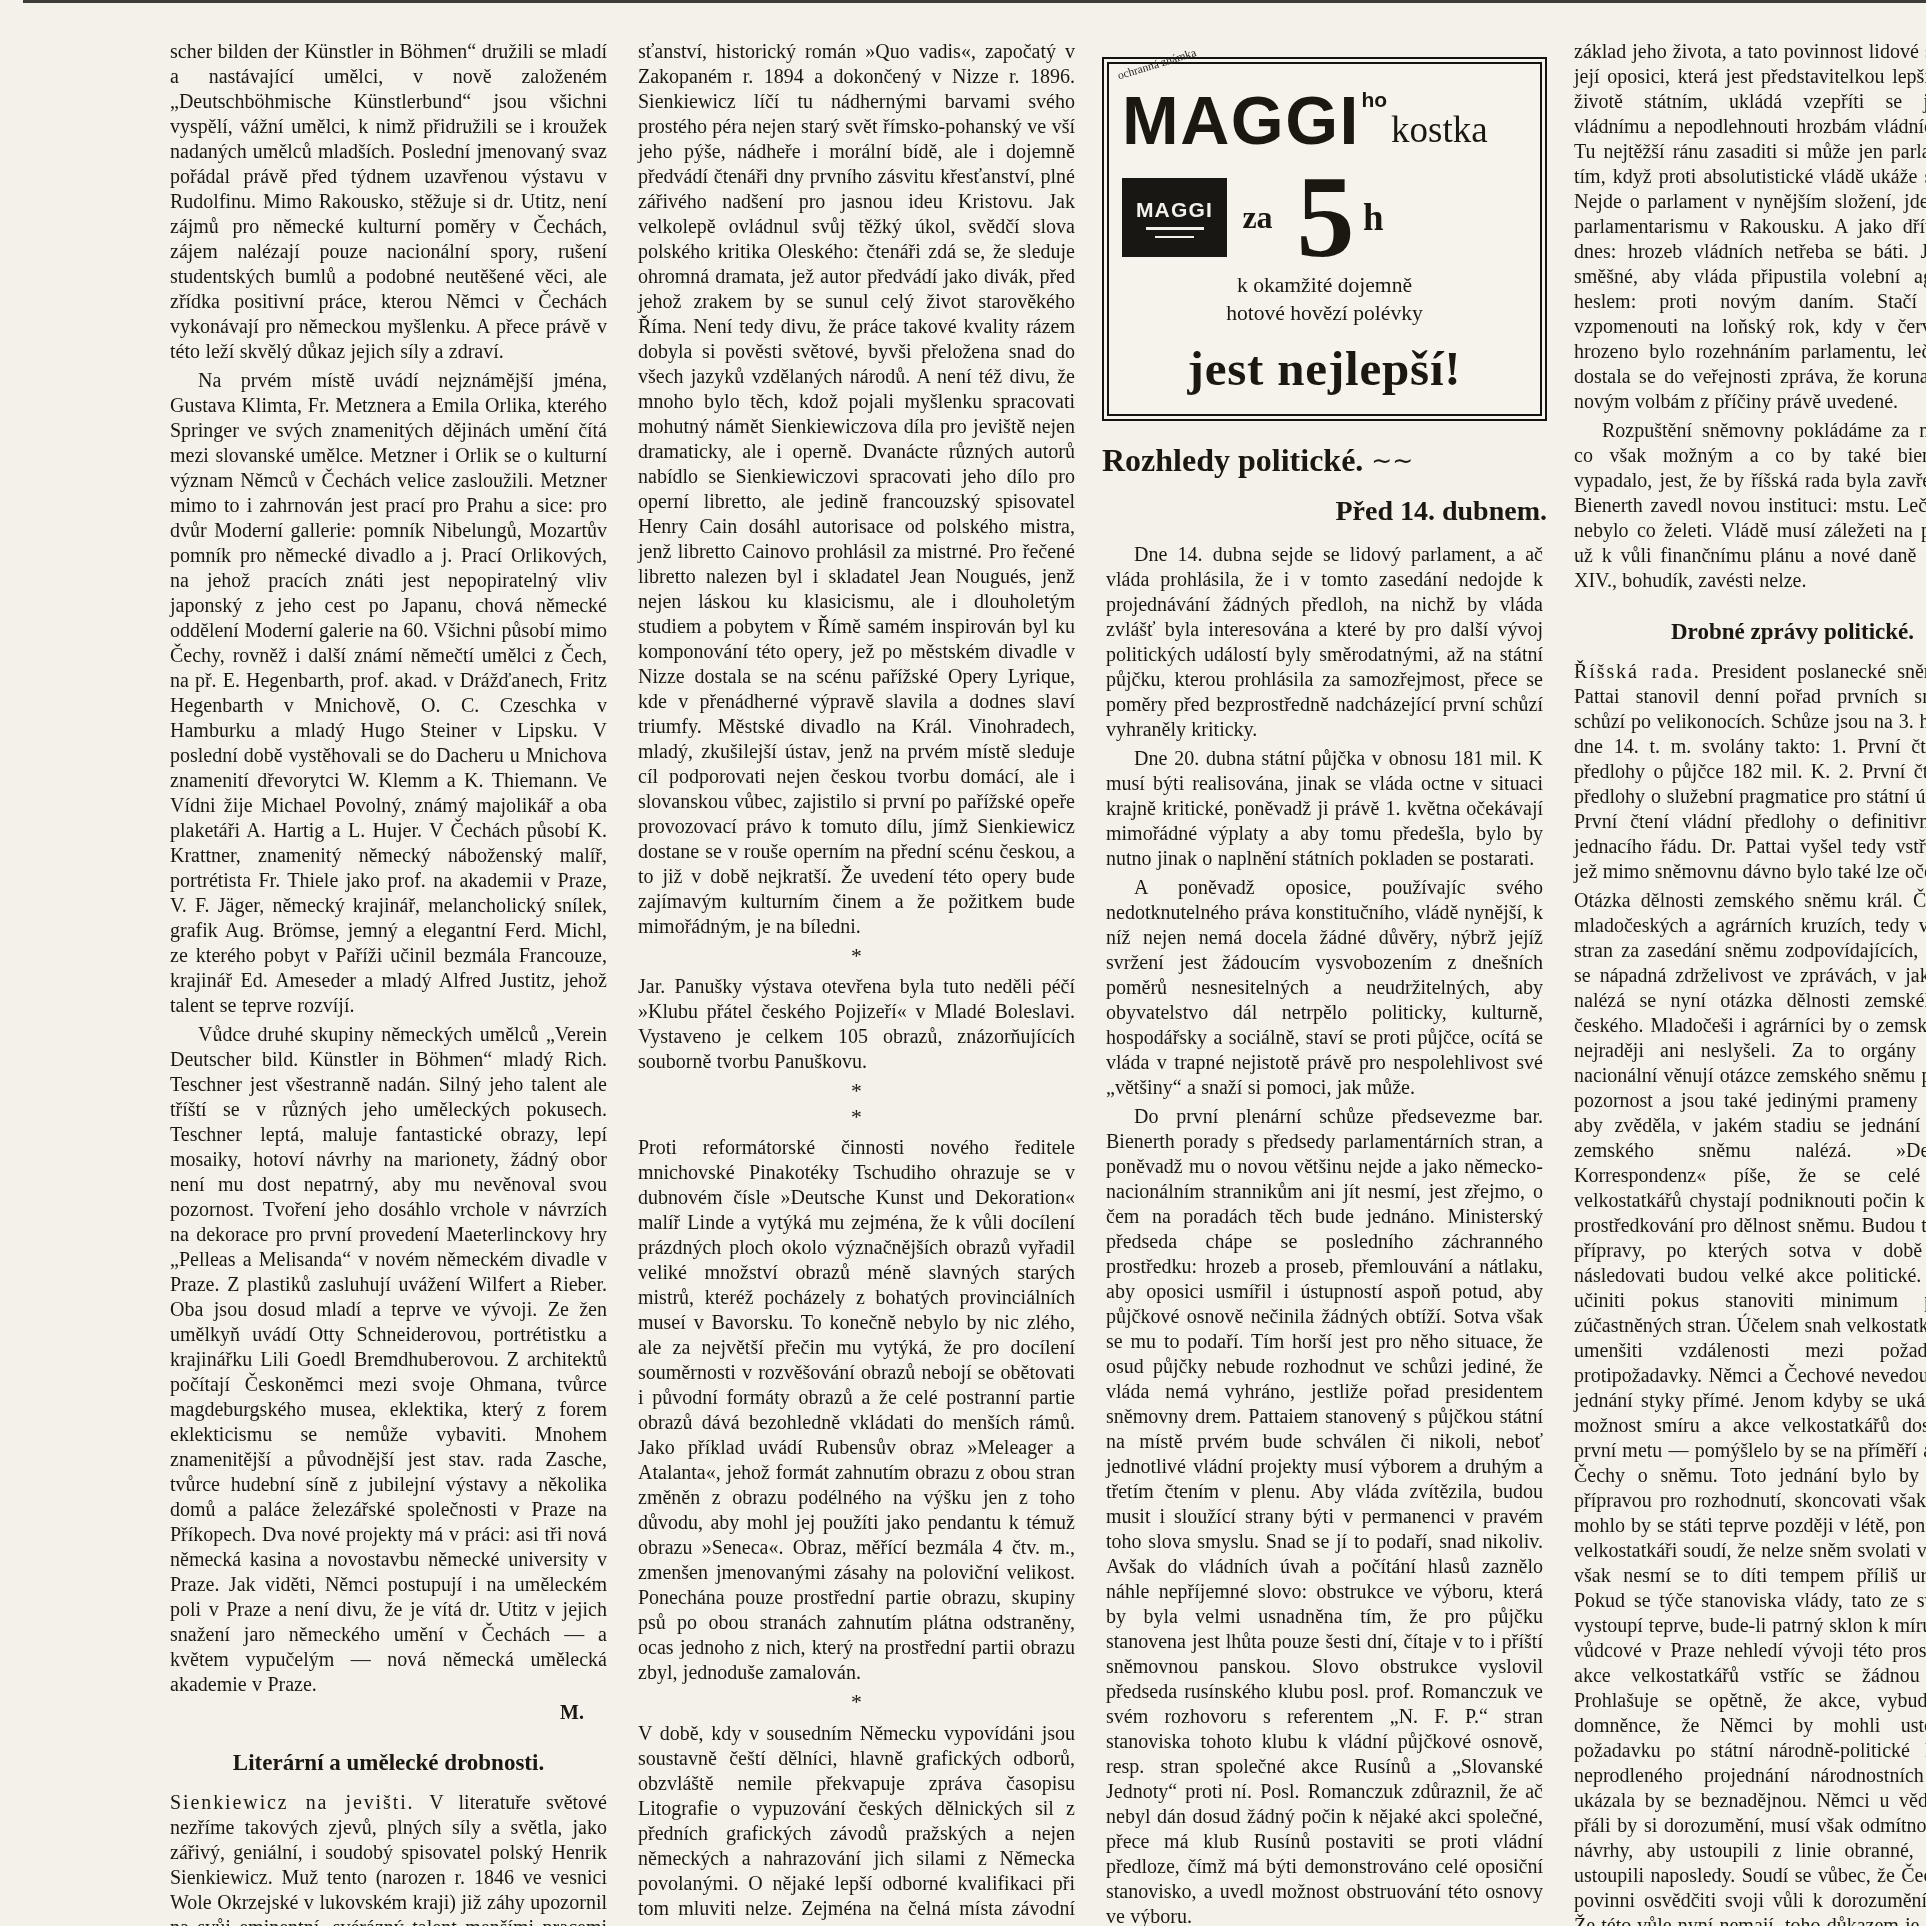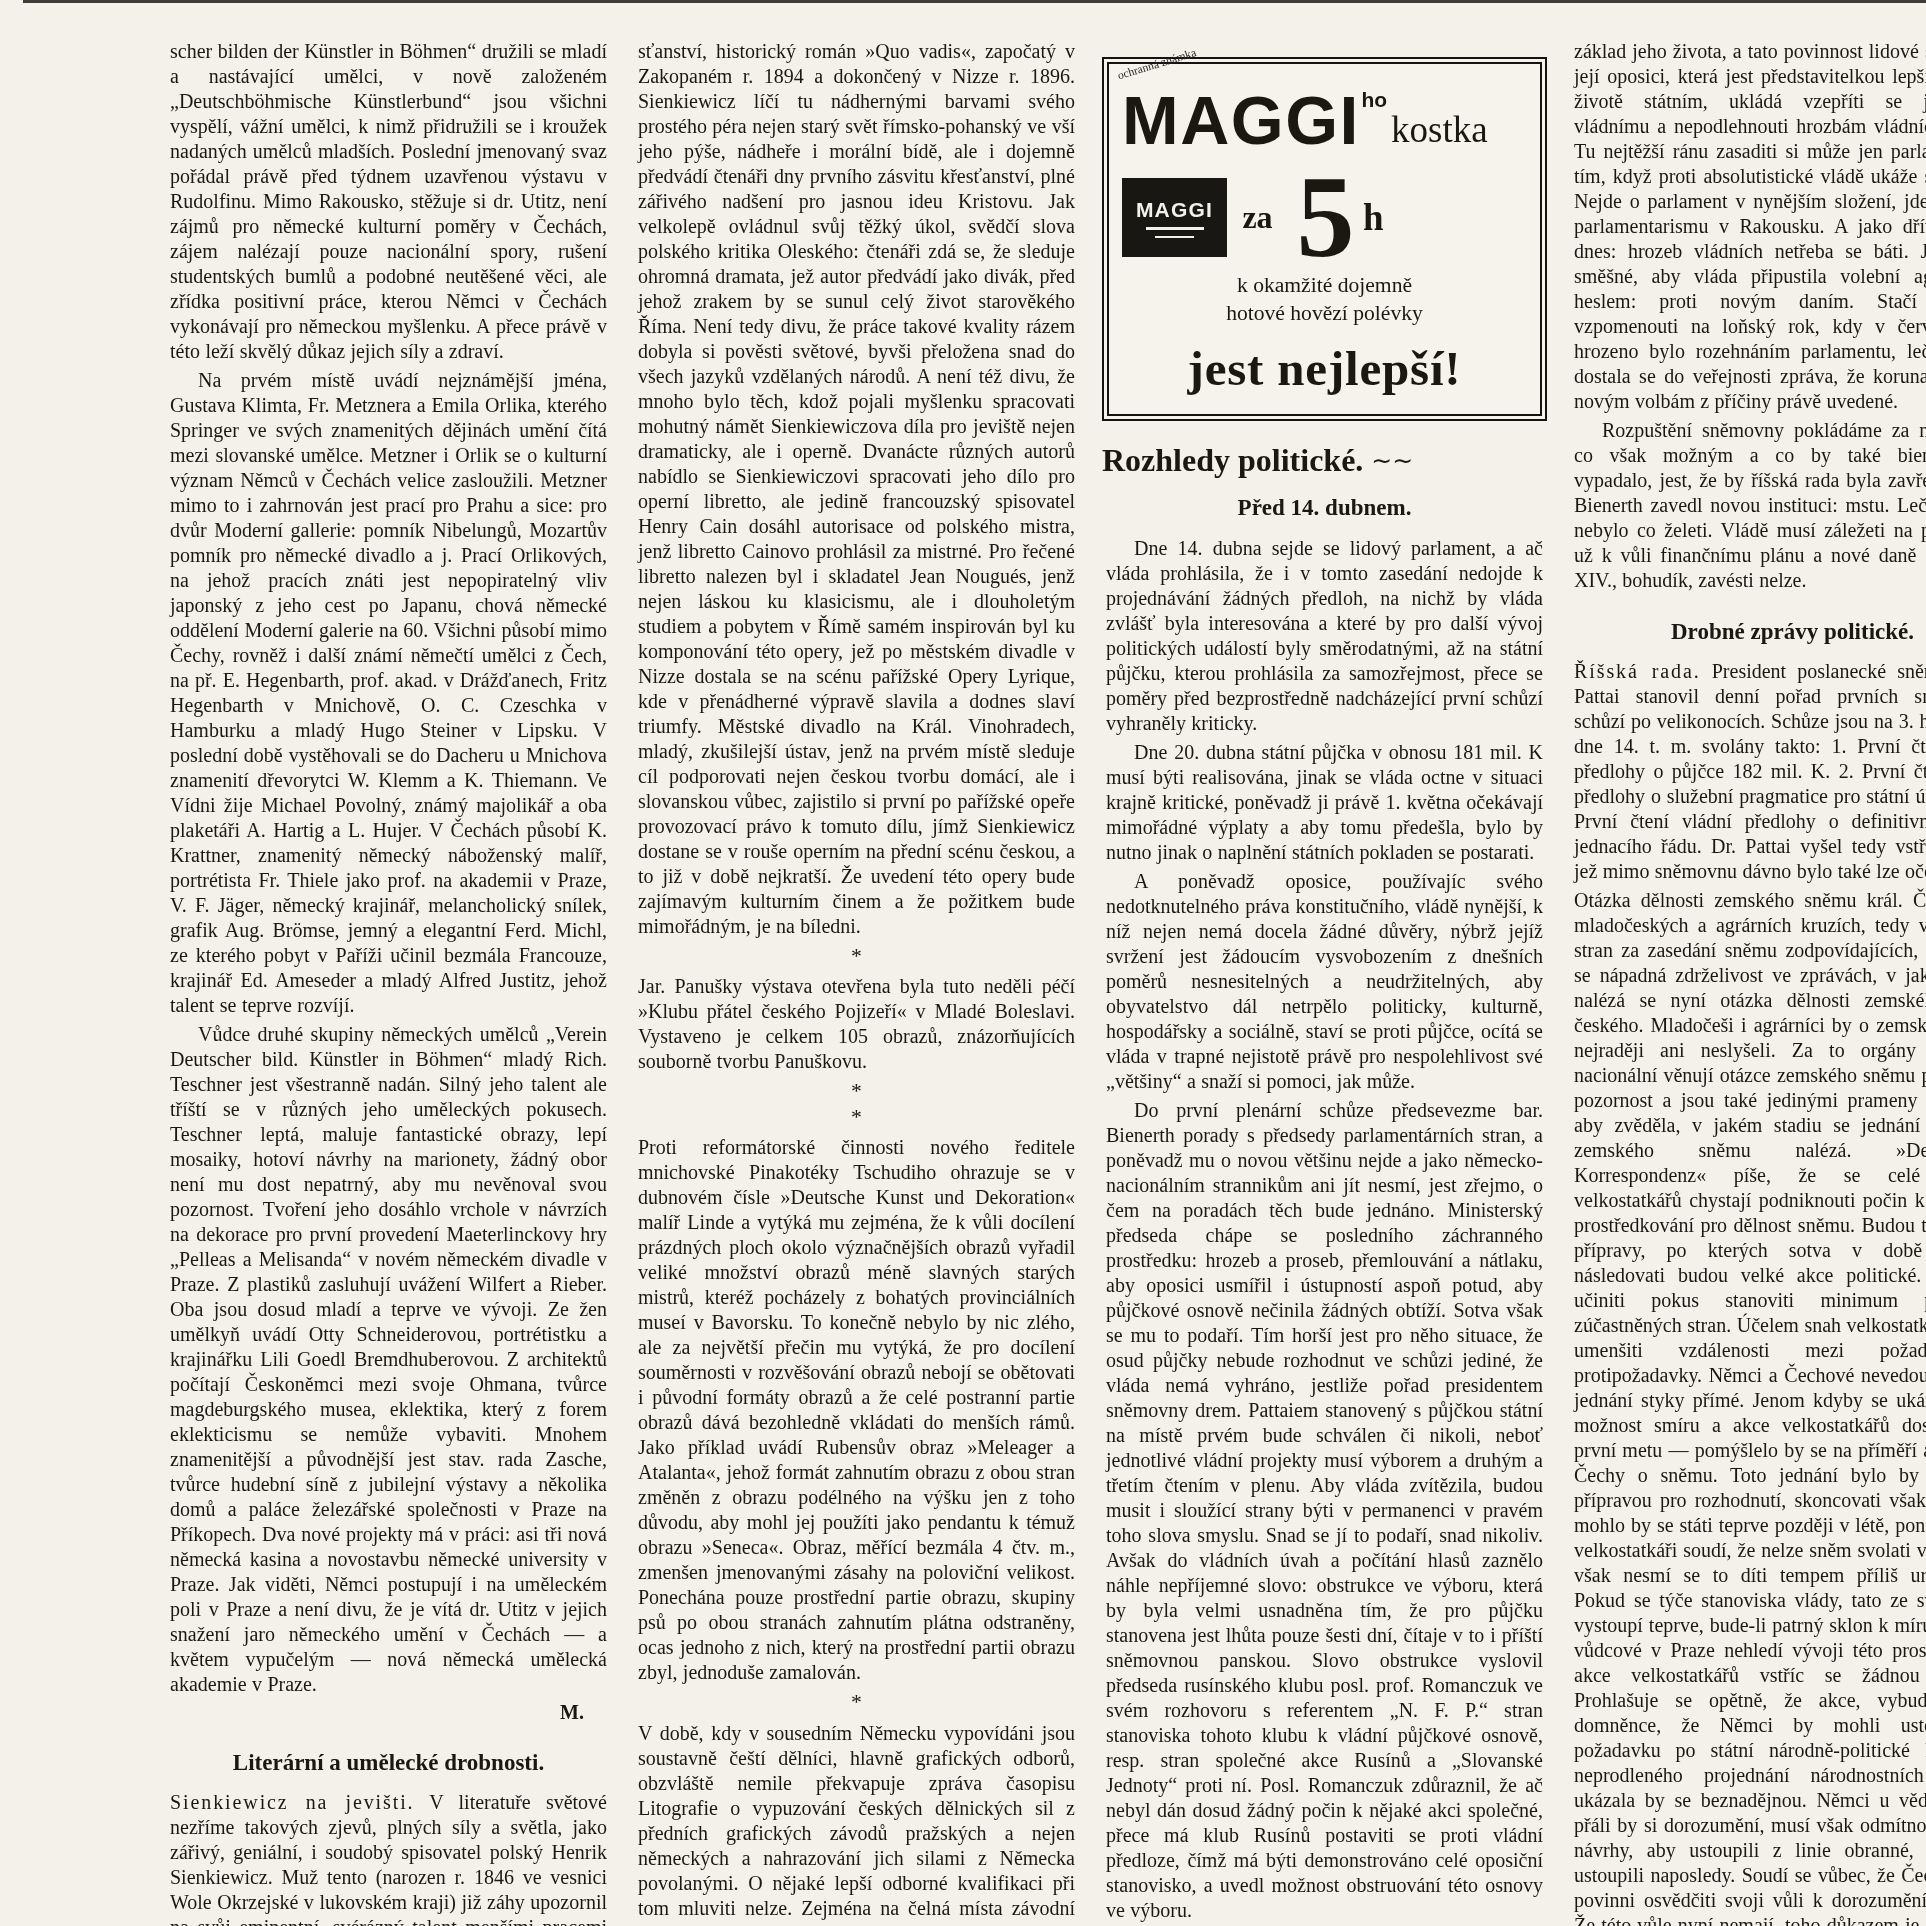--- a/index.html
+++ b/index.html
@@ -25,21 +25,21 @@
     text-align:justify;text-indent:28px;
     word-spacing:0.4px;
   }
   .blk-p.noindent{text-indent:0;}
   .lead{font-weight:normal;}
   .lead.spaced{letter-spacing:1.9px;}
   .blk-heading{font-weight:bold;}
   .blk-heading.h-md{font-size:23px;line-height:1.15;text-align:center;margin:26px 0 14px;}
   .blk-heading.h-lg{font-size:32px;line-height:1.1;text-align:left;margin:21.6px 0 17px;white-space:nowrap;}
   .ornament{font-family:"DejaVu Sans",sans-serif;font-size:25px;font-weight:normal;vertical-align:2.3px;}
-  .blk-subheading{font-size:23px;font-weight:bold;text-align:center;margin:5.4px 0 15.4px;}
+  .blk-subheading{font-size:28px;font-weight:bold;text-align:right;margin:5.4px 0 15.4px;}
   .blk-signature{font-size:20px;font-weight:bold;text-align:right;padding-right:27px;margin:3.1px 0 7.7px;}
   .blk-separator{font-size:21.6px;line-height:15.4px;text-align:center;margin:10px 0;}
   
   .ad{
     position:relative;
     border:7.7px double #141310;
     margin:22.3px 0 14px;
     padding:19px 13px 17px;
     background:#f5f3ec;
   }

